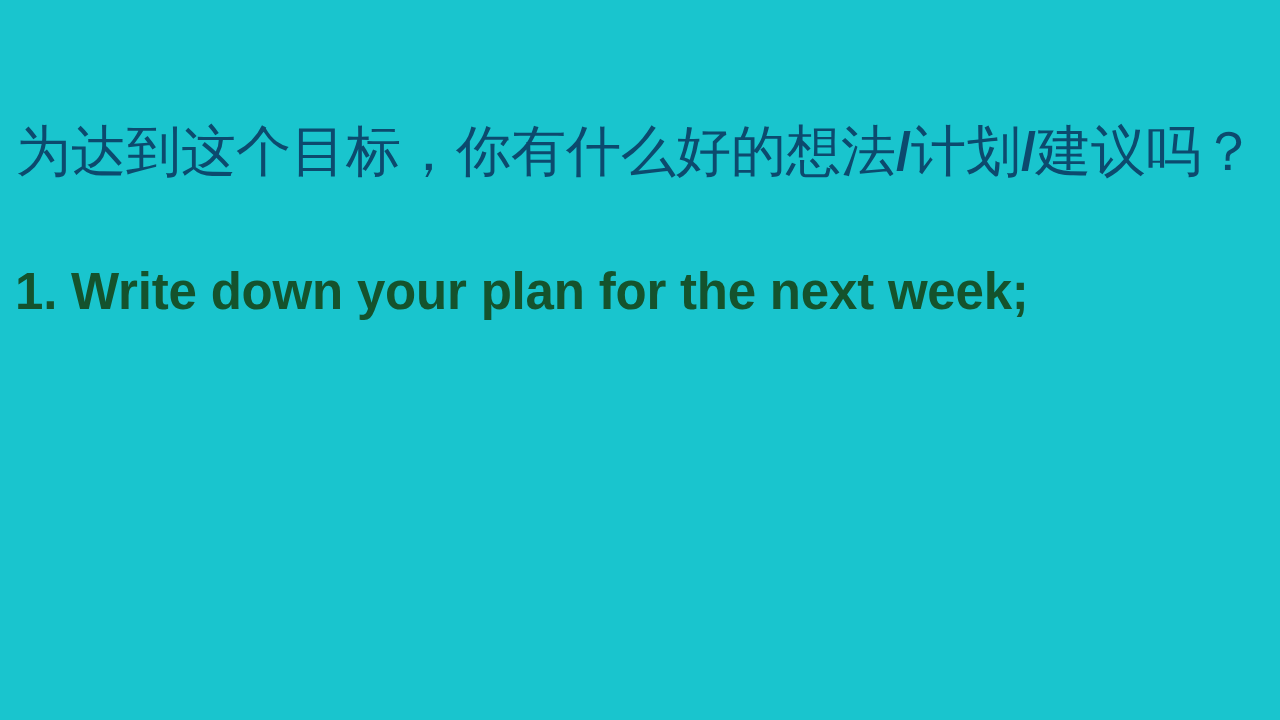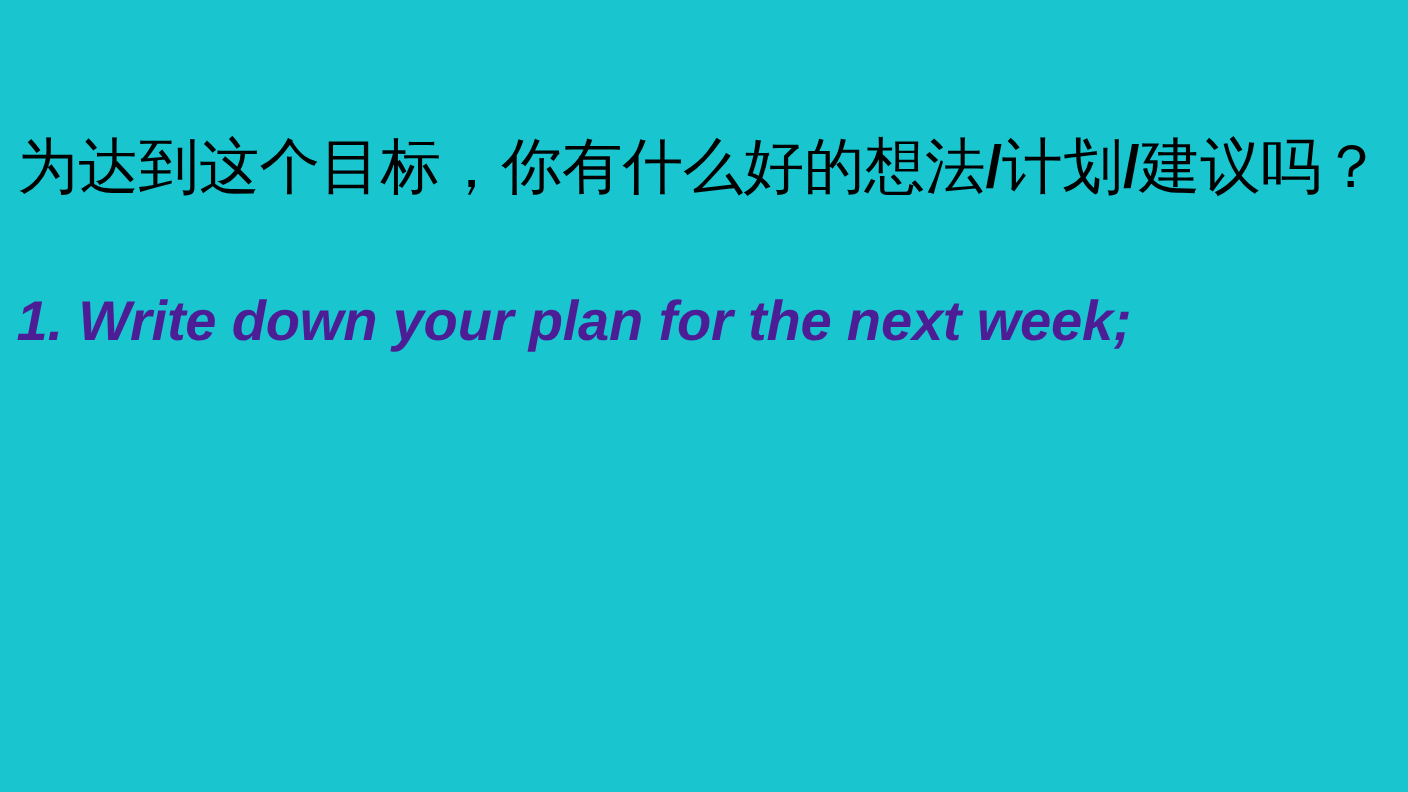--- a/index.html
+++ b/index.html
@@ -65,22 +65,22 @@
     top: 465px;
     width: 1280px;
     height: 255px;
   }
 </style>
 </head>
 <body>
 
 <div id="slide" style="background: rgb(25, 197, 206);">
 
-  <div class="title-line" style="color: #000000;">
+  <div class="title-line" style="color: #0c4a6e;">
     <span>为达到这个目标，你有什么好的想法</span><span class="sep">/</span><span>计划</span><span class="sep">/</span><span>建议吗？</span>
   </div>
 
-  <div id="body-item-1" class="body-item" style="color: #4c1d95; font-style: italic;">1. Write down your plan for the next week;</div>
+  <div id="body-item-1" class="body-item" style="color: #14532d;">1. Write down your plan for the next week;</div>
 
 
   <div class="empty-area"></div>
 
 </div>
 
 </body></html>

